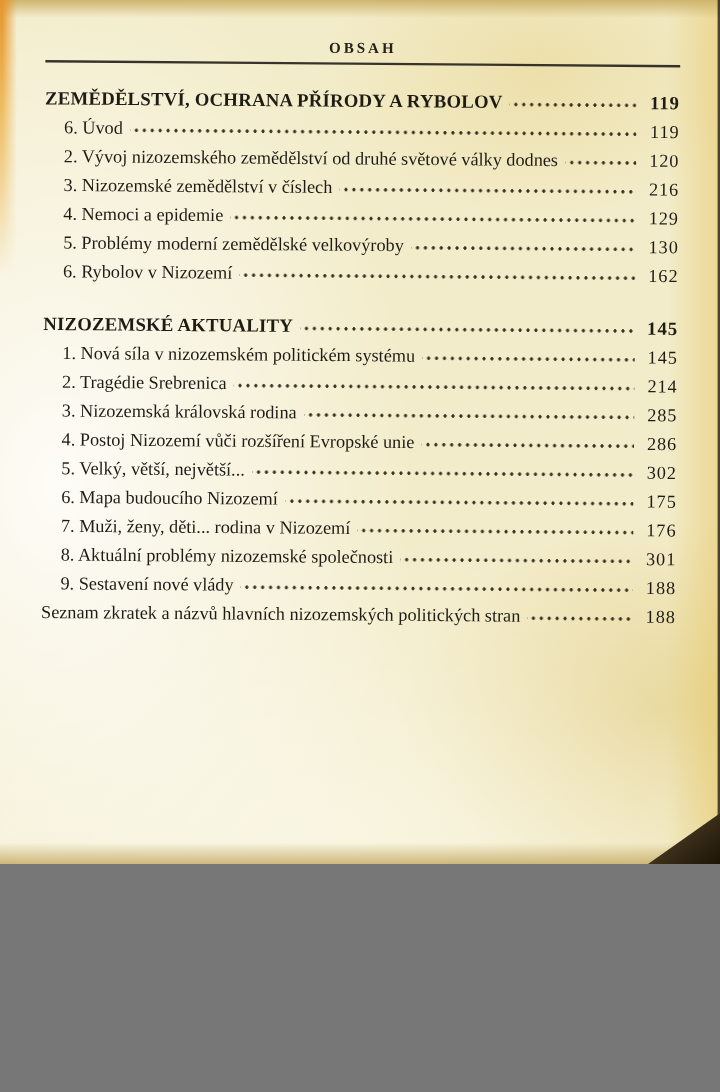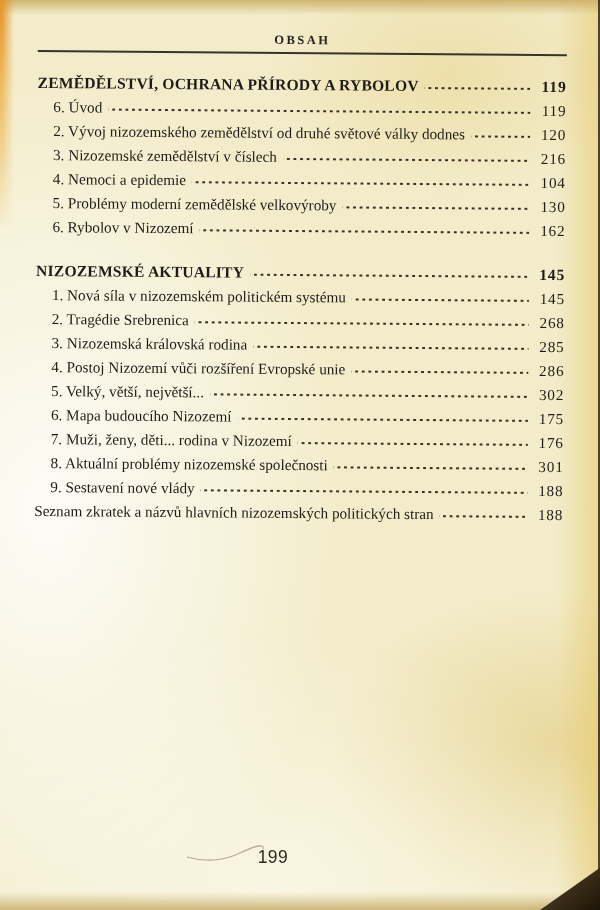--- a/index.html
+++ b/index.html
@@ -1,17 +1,17 @@
 <!DOCTYPE html>
 <html><head>
 <meta charset="utf-8">
 <style>
   html,body { margin:0; padding:0; background:#777; }
   .scan {
-    position:relative; width:600px; height:910px; overflow:hidden;
+    position:relative; width:600px; height:720px; overflow:hidden;
     font-family:"Liberation Serif", serif; color:#1e1c15;
     background-color:#f3ecca;
     background-image:
       linear-gradient(to bottom, rgba(205,178,106,0.95) 0px, rgba(205,178,106,0) 15px),
       linear-gradient(to top, rgba(196,170,100,0.8) 0px, rgba(196,170,100,0) 18px),
       linear-gradient(to left, rgba(228,198,100,0.55) 0px, rgba(228,198,100,0) 44px),
       radial-gradient(430px 640px at 8% 56%, rgba(255,255,255,0.85), rgba(255,255,255,0) 70%),
       radial-gradient(520px 360px at 45% 97%, rgba(255,255,250,0.5), rgba(255,255,255,0) 70%),
       radial-gradient(320px 220px at 92% 82%, rgba(222,196,110,0.5), rgba(222,196,110,0) 70%),
       radial-gradient(260px 180px at 75% 8%, rgba(226,204,120,0.4), rgba(226,204,120,0) 70%);
@@ -91,21 +91,21 @@
     <span class="pg">120</span>
   </div>
           <div class="row entry-row">
     <span class="label">3. Nizozemské zemědělství v číslech</span>
     <span class="dots"></span>
     <span class="pg">216</span>
   </div>
           <div class="row entry-row">
     <span class="label">4. Nemoci a epidemie</span>
     <span class="dots"></span>
-    <span class="pg">104</span>
+    <span class="pg">129</span>
   </div>
           <div class="row entry-row">
     <span class="label">5. Problémy moderní zemědělské velkovýroby</span>
     <span class="dots"></span>
     <span class="pg">130</span>
   </div>
           <div class="row entry-row">
     <span class="label">6. Rybolov v Nizozemí</span>
     <span class="dots"></span>
     <span class="pg">162</span>
@@ -118,21 +118,21 @@
     <span class="pg">145</span>
   </div>
           <div class="row entry-row">
     <span class="label">1. Nová síla v nizozemském politickém systému</span>
     <span class="dots"></span>
     <span class="pg">145</span>
   </div>
           <div class="row entry-row">
     <span class="label">2. Tragédie Srebrenica</span>
     <span class="dots"></span>
-    <span class="pg">268</span>
+    <span class="pg">214</span>
   </div>
           <div class="row entry-row">
     <span class="label">3. Nizozemská královská rodina</span>
     <span class="dots"></span>
     <span class="pg">285</span>
   </div>
           <div class="row entry-row">
     <span class="label">4. Postoj Nizozemí vůči rozšíření Evropské unie</span>
     <span class="dots"></span>
     <span class="pg">286</span>

